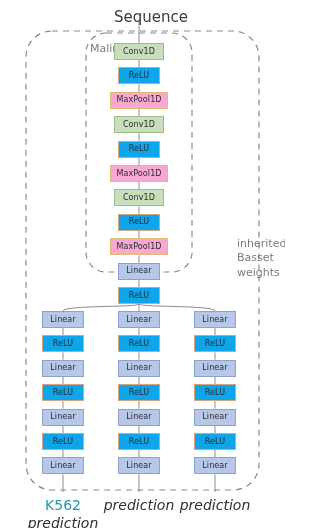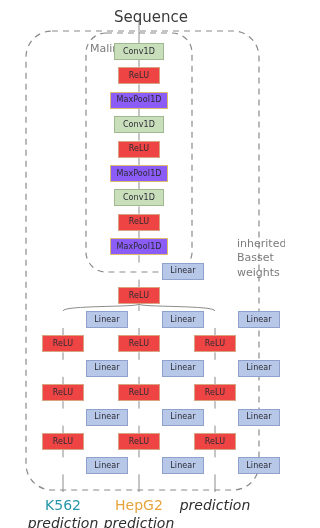--- a/index.html
+++ b/index.html
@@ -32,23 +32,23 @@
     display: flex;
     align-items: center;
     justify-content: center;
     font-size: 8px;
     color: #2b2b33;
     letter-spacing: 0.1px;
     white-space: nowrap;
     line-height: 1;
   }
   .node-conv   { background: #c9dfbb; border-color: #9fb98e; }
-  .node-relu   { background: #ef4444; border-color: #d7a483; }
-  .node-pool   { background: #8b5cf6; border-color: #dcbd6f; }
-  .node-linear { background: #b7c7e8; border-color: #8fa2cd; margin-left: 44px; }
+  .node-relu   { background: #0ea5e9; border-color: #d7a483; }
+  .node-pool   { background: #f9a8d4; border-color: #dcbd6f; }
+  .node-linear { background: #b7c7e8; border-color: #8fa2cd; }
 
   .plain-label {
     position: absolute;
     font-size: 15px;
     color: #3a3a3a;
     white-space: nowrap;
     line-height: 1.25;
   }
   .group-label {
     position: absolute;
@@ -168,21 +168,20 @@
       <div class="node-box node-linear" style="left: 194px; top: 408.6px; width: 42px; height: 17px;">Linear</div>
       <div class="node-box node-relu" style="left: 194px; top: 433px; width: 42px; height: 17px;">ReLU</div>
       <div class="node-box node-linear" style="left: 194px; top: 457.4px; width: 42px; height: 17px;">Linear</div>
     </div>
   <div id="outputs-layer">
       <div class="out-label" style="left: 18px; top: 496px; width: 90px;">
         <span class="out-name" style="color: rgb(37, 150, 168);">K562</span>
         <span class="out-sub">prediction</span>
       </div>
       <div class="out-label" style="left: 94px; top: 496px; width: 90px;">
-        <span class="out-name" style="color: rgb(232, 163, 61);">HepG2</span>
         <span class="out-sub">prediction</span>
       </div>
       <div class="out-label" style="left: 170px; top: 496px; width: 90px;">
         <span class="out-sub">prediction</span>
       </div>
     </div>
 
 </div>
 
 </body></html>

